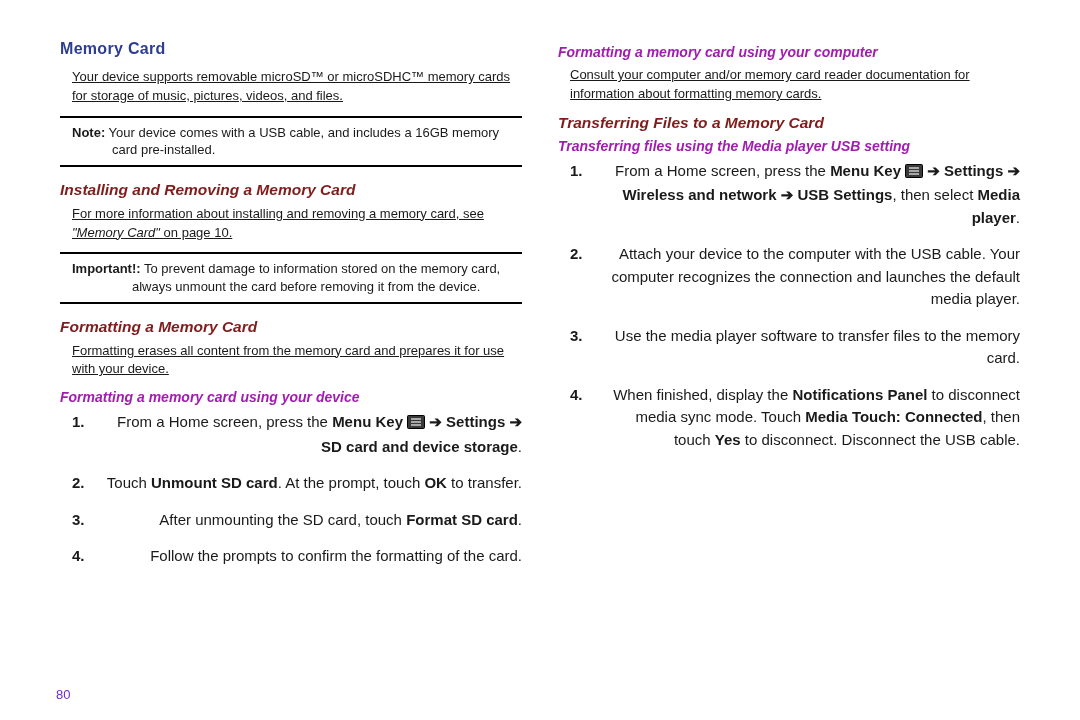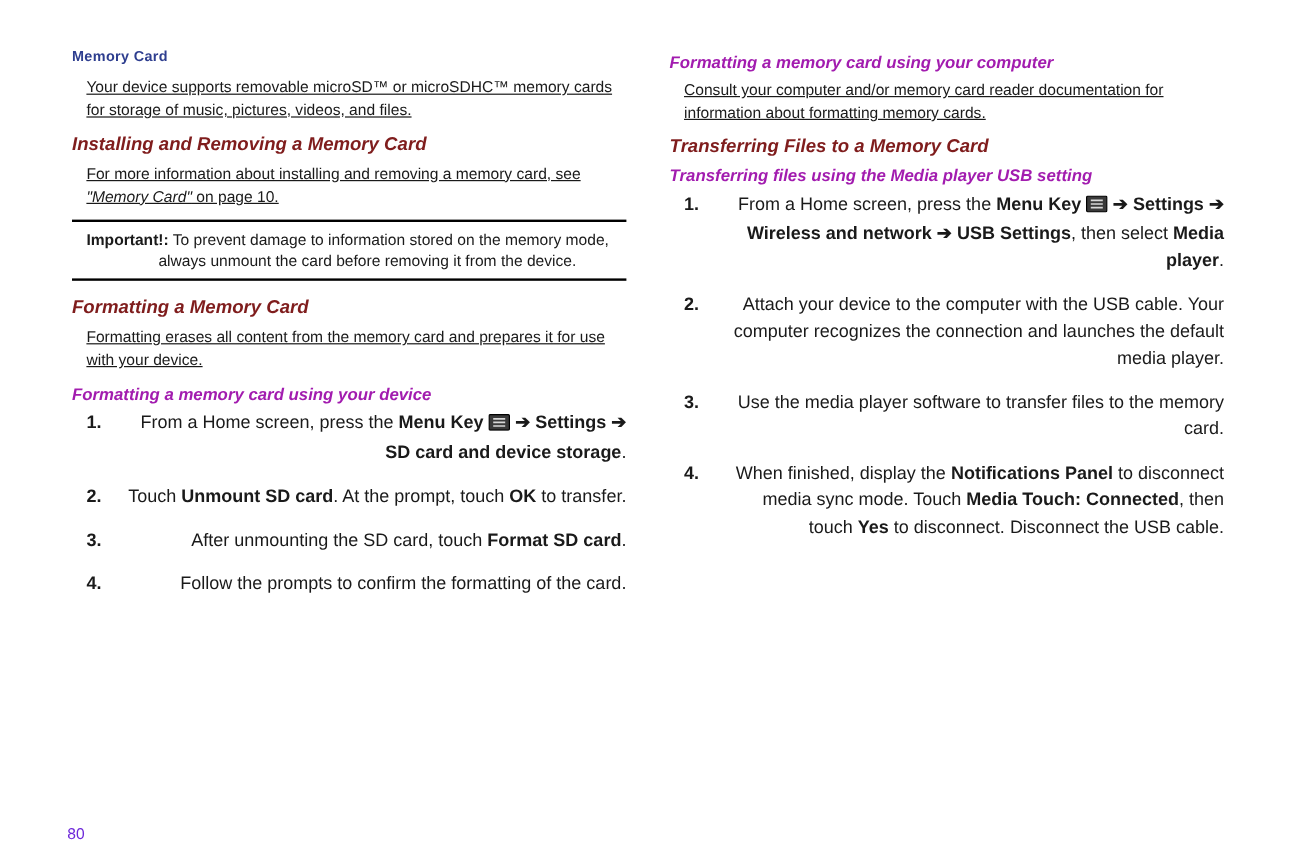--- a/index.html
+++ b/index.html
@@ -25,21 +25,21 @@
   .col {
     width: 50%;
     box-sizing: border-box;
   }
   .col-left { padding-right: 18px; padding-left: 30px;}
   .col-right { padding-left: 18px; padding-right: 30px;}
   h1.section-title {
     font-family: Verdana, Geneva, sans-serif;
     color: #2e3e8f;
     font-weight: 800;
-    font-size: 12px;
+    font-size: 16px;
     letter-spacing: 0.3px;
     margin: 0 0 10px 0;
   }
   p.body {
     margin: 0 0 10px 0;
     line-height: 1.45;
     padding-left: 12px;
     font-size: 13px;
     text-decoration: underline;
   }
@@ -108,28 +108,32 @@
 </style>
 </head>
 <body>
 
 <div class="page">
 
   <div class="col col-left">
     <h1 class="section-title">Memory Card</h1>
     <p class="body">Your device supports removable microSD™ or microSDHC™ memory cards for storage of music, pictures, videos, and files.</p>
 
+    <div class="boxed">
+      <span class="lead">Note:</span><span> Your device comes with a USB cable, and includes a 16GB memory</span>
+      <span class="indent">card pre-installed.</span>
+    </div>
 
     <h2 class="sub-italic">Installing and Removing a Memory Card</h2>
     <p class="body">
       <span>For more information about installing and removing a memory card, see </span><span class="quote-italic">"Memory Card"</span><span> on page 10.</span>
     </p>
 
     <div class="boxed important">
-      <span class="lead">Important!:</span><span> To prevent damage to information stored on the memory mode,</span>
+      <span class="lead">Important!:</span><span> To prevent damage to information stored on the memory card,</span>
       <span class="indent">always unmount the card before removing it from the device.</span>
     </div>
 
     <h2 class="sub-italic">Formatting a Memory Card</h2>
     <p class="body">Formatting erases all content from the memory card and prepares it for use with your device.</p>
 
     <h3 class="sub-red">Formatting a memory card using your device</h3>
     <ol class="steps">
       <li>
         <span>From a Home screen, press the </span><span class="b">Menu Key</span>

